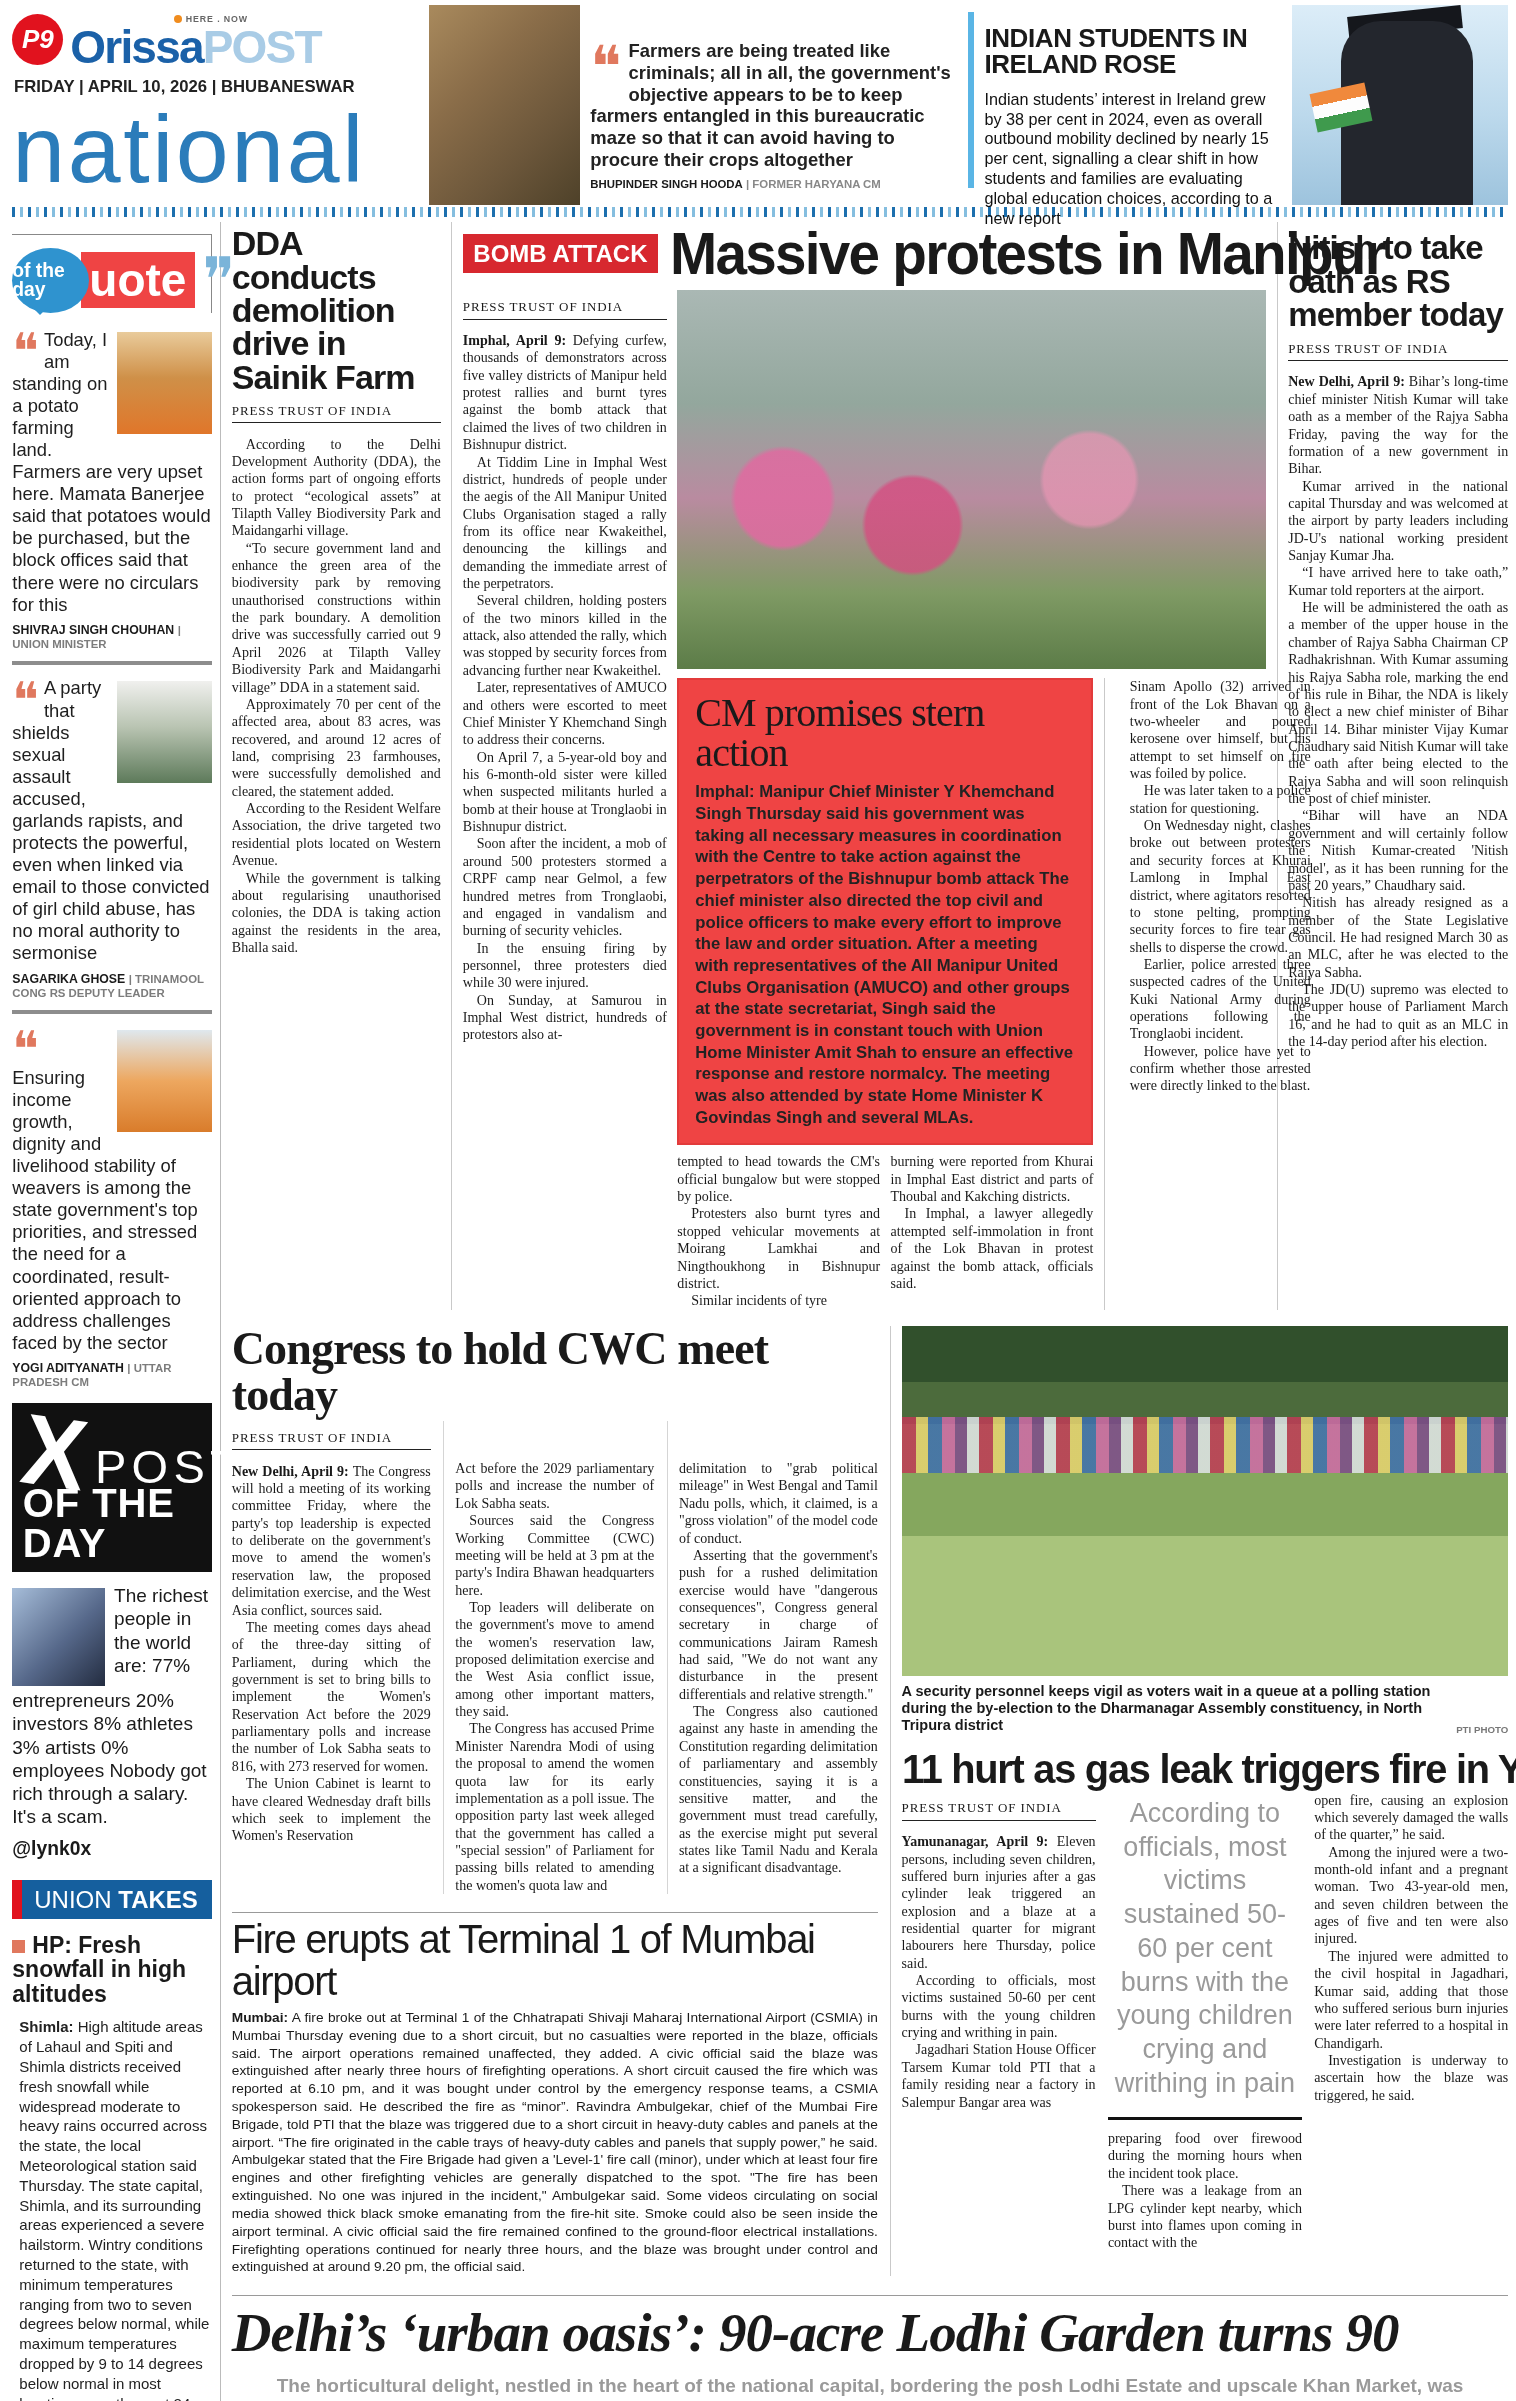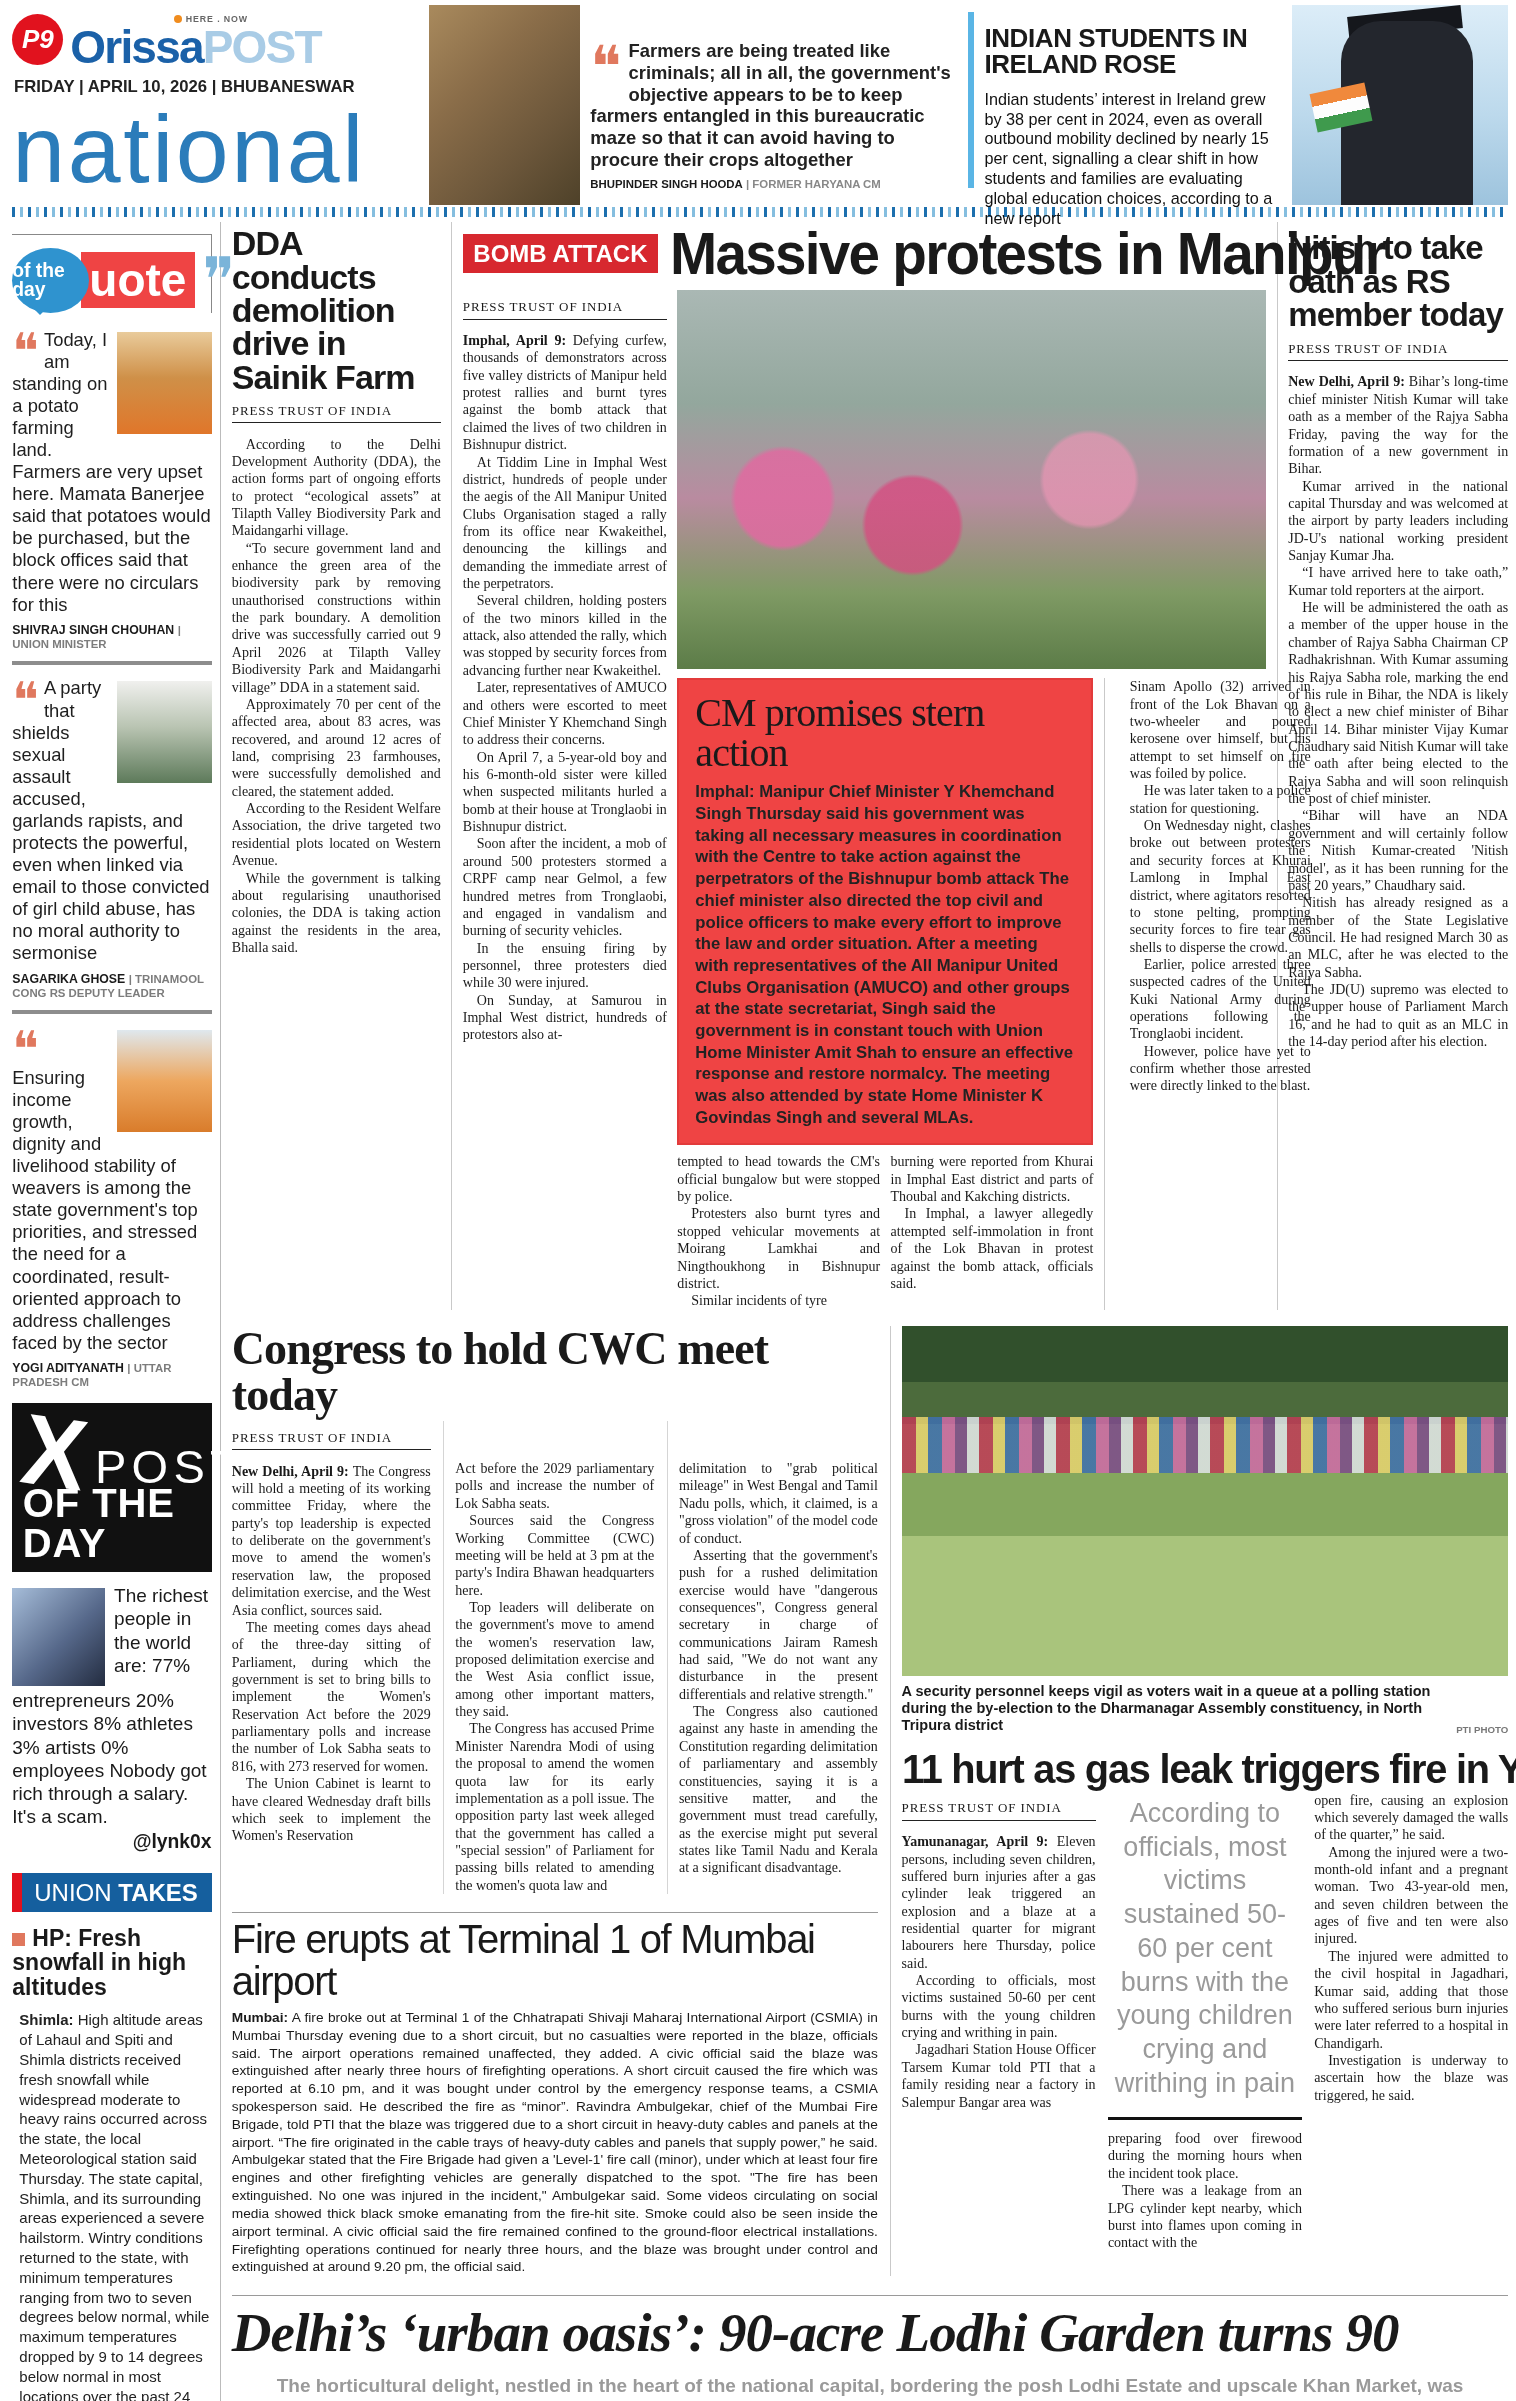--- a/index.html
+++ b/index.html
@@ -60,21 +60,21 @@
 
   
   .xpost-box { background:#111; color:#fff; margin:14px 0 12.3px 0; padding:7px 10.5px 8.8px 10.5px; }
   .xpost-r1 { display:flex; align-items:flex-end; gap:8.8px; }
   .xpost-x { font:800 95px/0.9 "Liberation Sans",sans-serif; transform:rotate(8deg) scaleY(1.05); }
   .xpost-post { font:300 47px/1 "Liberation Sans",sans-serif; letter-spacing:5.3px; padding-bottom:5.3px; }
   .xpost-r2 { font:800 40px/1 "Liberation Sans",sans-serif; letter-spacing:0.9px; margin-top:-12.3px; }
   .xpost-body { overflow:hidden; }
   .xavatar { float:left; width:93px; height:98px; margin:3.5px 8.8px 3.5px 0; background:linear-gradient(135deg,#a6bdd9 0%,#56688a 55%,#232c40 100%); }
   .xtext { font:400 19px/1.22 "Liberation Sans",sans-serif; }
-  .xhandle { text-align:right; font:700 19.3px "Liberation Sans",sans-serif; margin-top:3px; }
+  .xhandle { font:700 19.3px "Liberation Sans",sans-serif; margin-top:10px; }
 
   
   .st-bar { display:flex; margin:19.3px 0 14px 0; }
   .st-red { width:9.7px; background:#e1121e; flex:none; }
   .st-blue { flex:1; background:#155f9e; color:#fff; font:400 24px/39px "Liberation Sans",sans-serif; padding-left:12.3px; }
   .st-blue b { font-weight:800; }
   .take h3 { font:800 23px/1.08 "Liberation Sans",sans-serif; margin-bottom:10.5px; position:relative; padding-left:0; }
   .take h3 .bullet { display:inline-block; width:13px; height:13px; background:#e0785e; margin-right:7px; }
   .take-body { font:400 15px/1.32 "Liberation Sans",sans-serif; color:#222; padding-left:7px; }
   .take-body b { font-weight:800; }

